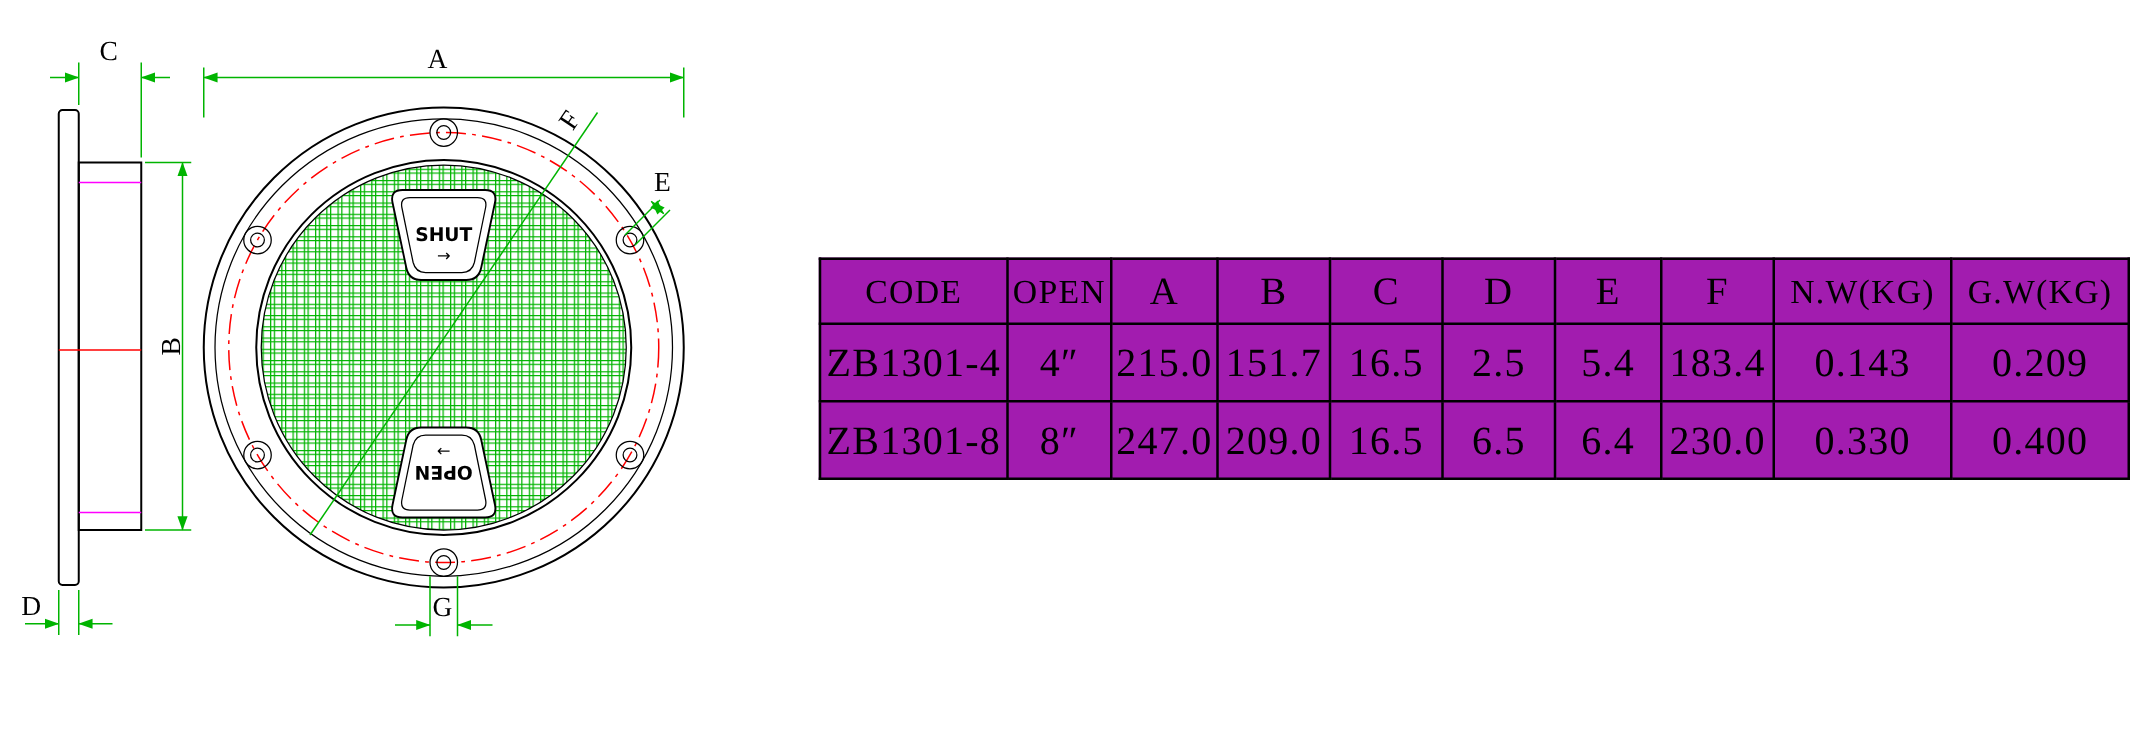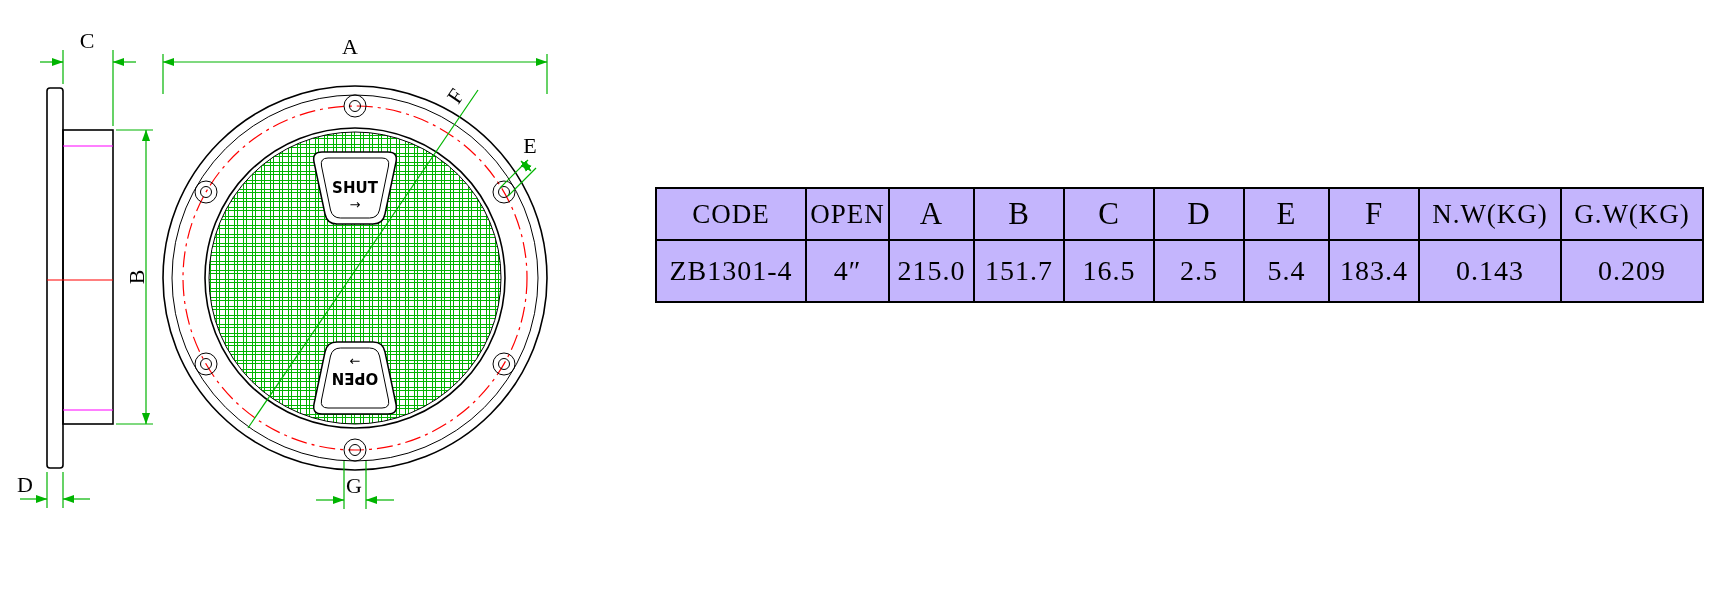--- a/index.html
+++ b/index.html
@@ -15,27 +15,27 @@
   .redln   {fill:none;stroke:var(--accent_red);stroke-width:1.2;}
   .magln   {fill:none;stroke:var(--accent_magenta);stroke-width:1.2;}
   .pad     {fill:#ffffff;stroke:var(--outline);stroke-width:1.5;}
   .pad-in  {fill:none;stroke:var(--outline);stroke-width:1;}
   .padtxt  {font:bold 15px "DejaVu Sans",sans-serif;fill:#000;text-anchor:middle;}
   .padarr  {font:13px "DejaVu Sans",sans-serif;fill:#000;text-anchor:middle;}
   .arrowhd {fill:var(--dimension);}
   .gridln  {stroke:var(--hatch);stroke-width:1;}
 
   
-  .spec-table{position:absolute;left:655px;top:187px;border-collapse:collapse;table-layout:fixed;
-              background:#c4b5fd;padding-left:12px;}
+  .spec-table{position:absolute;left:655px;top:206px;border-collapse:collapse;table-layout:fixed;
+              background:#a21caf;padding-left:12px;}
   .spec-table th,.spec-table td{border:2px solid #000;text-align:center;vertical-align:middle;
               padding:0;font-weight:normal;color:#000;white-space:nowrap;}
   .spec-table th{font-size:27px;height:50px;letter-spacing:1px;}
   .spec-table th.letter{font-size:31px;}
-  .spec-table td{font-size:28px;height:60px;letter-spacing:1px;}
+  .spec-table td{font-size:32px;height:60px;letter-spacing:1px;}
   col.c0{width:150px} col.c1{width:83px} col.c2{width:85px} col.c3{width:90px} col.c4{width:90px}
   col.c5{width:90px} col.c6{width:85px} col.c7{width:90px} col.c8{width:142px} col.c9{width:142px}
 </style>
 </head>
 <body>
 
 <div class="page">
 
   <svg class="drawing-svg" width="620" height="599" viewBox="0 0 620 599">
     <defs>
@@ -188,15 +188,27 @@
         <td>4″</td>
         <td>215.0</td>
         <td>151.7</td>
         <td>16.5</td>
         <td>2.5</td>
         <td>5.4</td>
         <td>183.4</td>
         <td>0.143</td>
         <td>0.209</td>
       </tr>
+      <tr>
+        <td>ZB1301-8</td>
+        <td>8″</td>
+        <td>247.0</td>
+        <td>209.0</td>
+        <td>16.5</td>
+        <td>6.5</td>
+        <td>6.4</td>
+        <td>230.0</td>
+        <td>0.330</td>
+        <td>0.400</td>
+      </tr>
     </tbody>
   </table>
 </div>
 
 </body></html>

